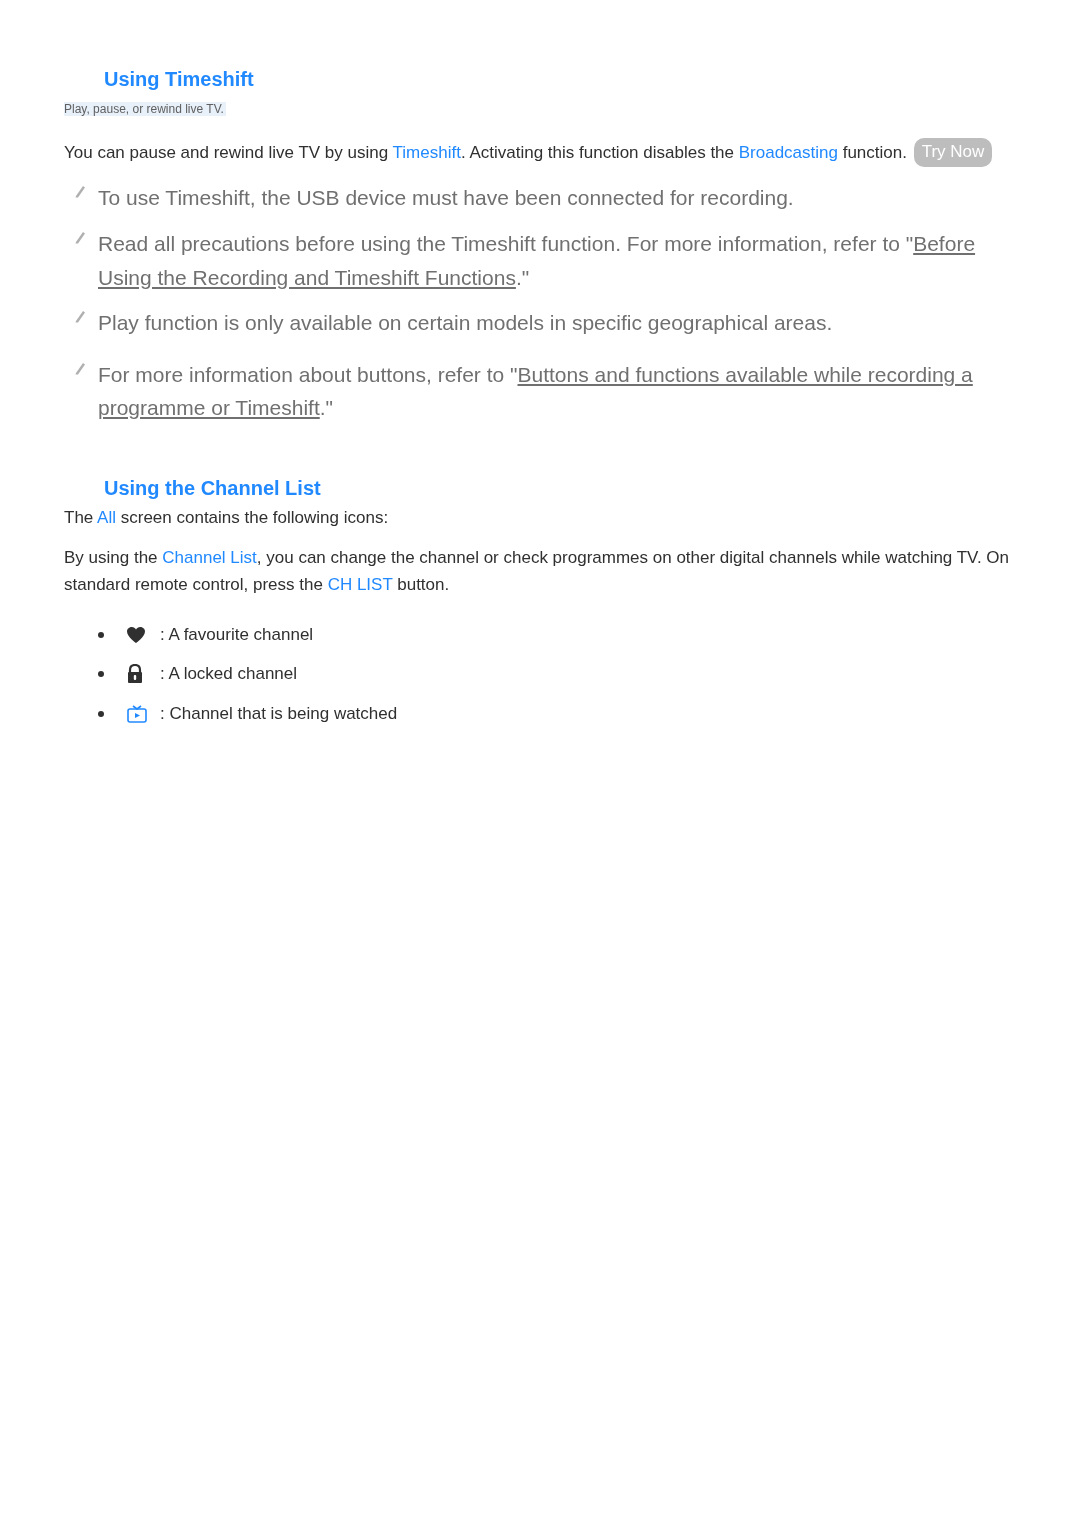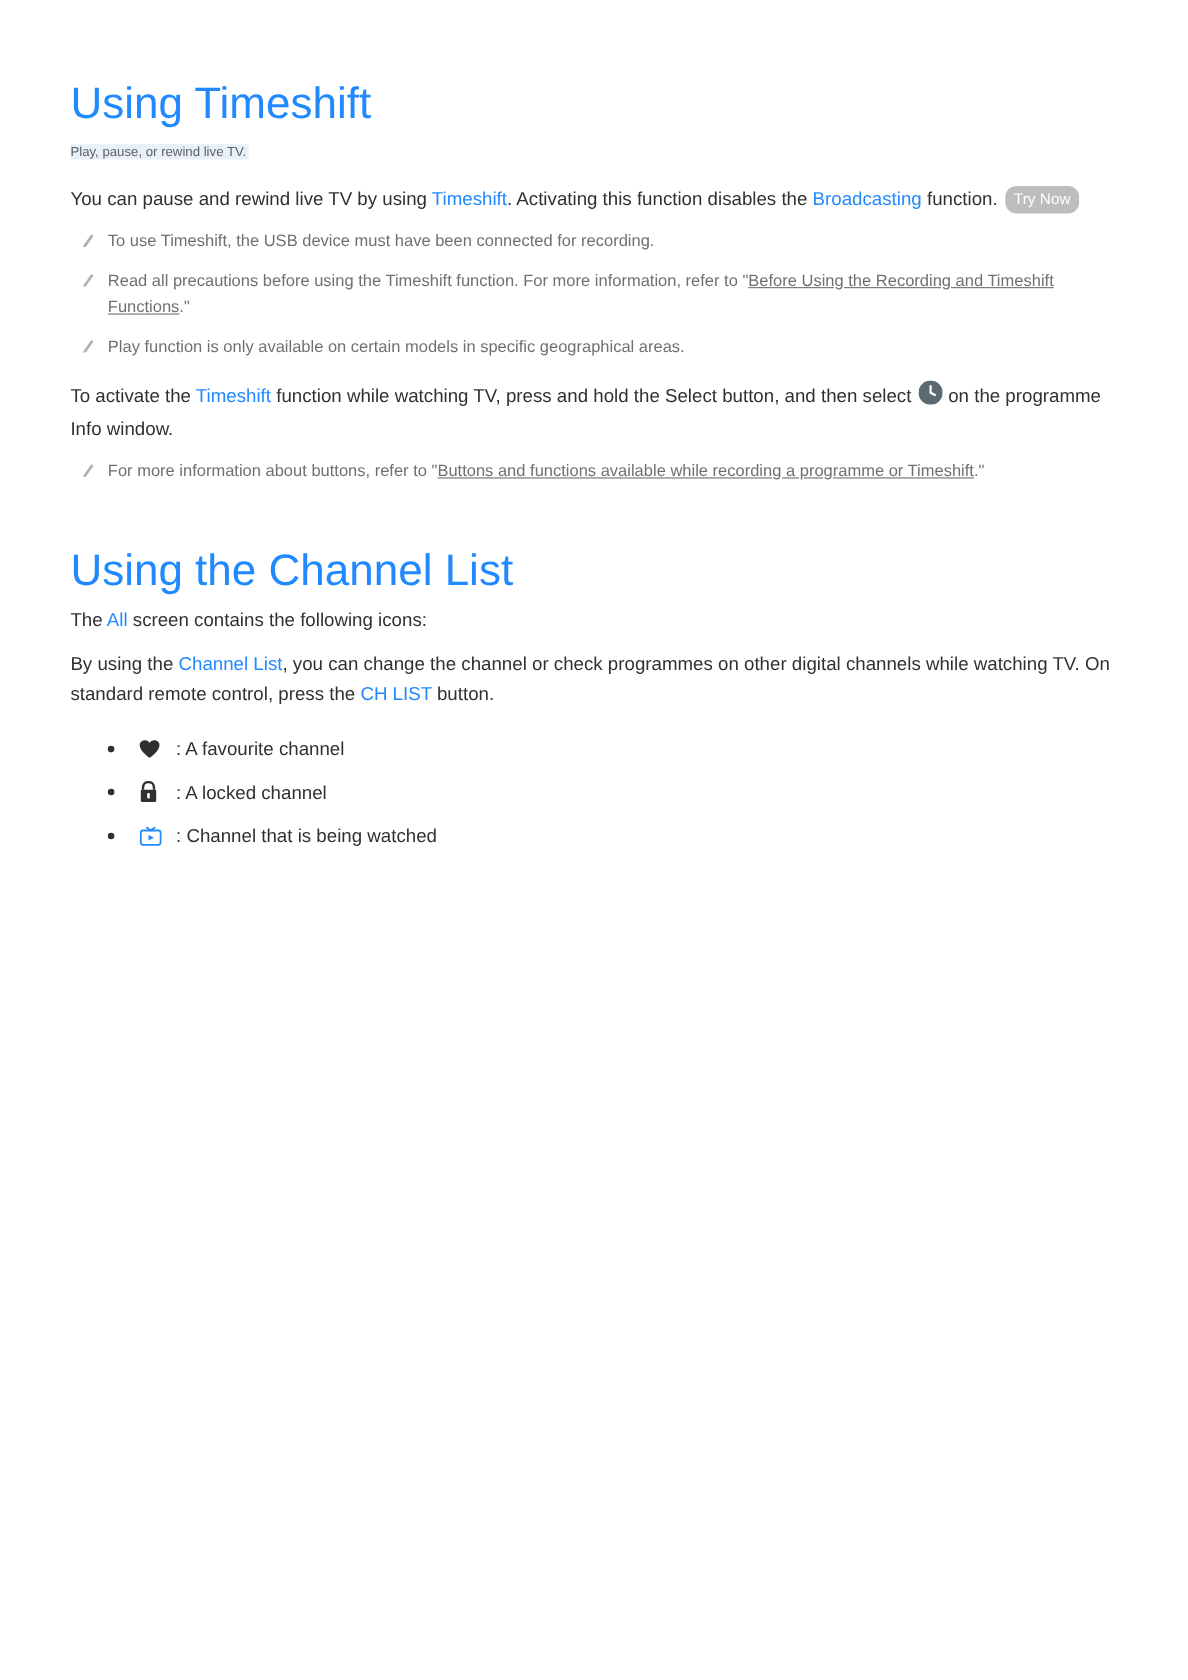--- a/index.html
+++ b/index.html
@@ -8,23 +8,24 @@
     background: #ffffff;
     width: 1080px;
     height: 1527px;
     padding: 64px 64px 0 64px;
     color: #303030;
     line-height: 1.5;
   }
   .section { margin-bottom: 48px; }
   .section-title {
     color: #2189ff;
-    font-size: 40px;
-    font-weight: 400;
+    font-size: 20px;
+    font-weight: 700;
     margin-bottom: 2px;
+    margin-left: 40px;
   }
   .section-sub {
     color: #606060;
     font-size: 12px;
     background: #e8f0fa;
     display: inline;
     padding: 0 2px 0 0;
     margin-bottom: 16px;
   }
   .section-sub-wrap { margin-bottom: 18px; }
@@ -32,21 +33,21 @@
     font-size: 17px;
     color: #303030;
     margin-bottom: 14px;
     line-height: 1.55;
   }
   .term { color: #2189ff; }
   .try-now {
     display: inline-block;
     background: #bdbdbd;
     color: #ffffff;
-    font-size: 14px;
+    font-size: 17px;
     border-radius: 10px;
     padding: 1px 8px 2px 8px;
     vertical-align: 1px;
     margin-left: 2px;
   }
   .note-list { margin: 8px 0 18px 0; }
   .note-item {
     display: flex;
     align-items: flex-start;
     margin-bottom: 12px;
@@ -55,21 +56,21 @@
     width: 34px;
     flex: 0 0 34px;
     display: flex;
     align-items: flex-start;
     justify-content: flex-start;
     padding-top: 3px;
     padding-left: 10px;
   }
   .note-text {
     flex: 1;
-    font-size: 15px;
+    font-size: 21px;
     color: #707070;
     line-height: 1.6;
   }
   .note-link {
     color: #707070;
     text-decoration: underline;
   }
   .inline-circle-icon {
     display: inline-block;
     vertical-align: middle;
@@ -151,26 +152,20 @@
     <div class="note-item">
       <div class="note-icon-col">
         <svg width="12" height="14" viewBox="0 0 12 14">
             <path d="M2 12 L9 2 L11 3.5 L4 13.5 L1.5 13.5 Z" fill="#b0b0b0"></path>
           </svg>
       </div>
       <div class="note-text">Play function is only available on certain models in specific geographical areas.</div>
     </div>
   </div>
 
-  <p class="para">
-    <span>To activate the </span><span class="term">Timeshift</span><span> function while watching TV, press and hold the Select button, and then select </span><span class="inline-circle-icon"><svg width="22" height="22" viewBox="0 0 22 22">
-          <circle cx="11" cy="11" r="11" fill="#5a6a70"></circle>
-          <path d="M11 5 L11 11 L15 13" stroke="#ffffff" stroke-width="2" fill="none" stroke-linecap="round"></path>
-        </svg></span><span> on the programme Info window.</span>
-  </p>
 
   <div class="note-list">
     <div class="note-item">
       <div class="note-icon-col">
         <svg width="12" height="14" viewBox="0 0 12 14">
             <path d="M2 12 L9 2 L11 3.5 L4 13.5 L1.5 13.5 Z" fill="#b0b0b0"></path>
           </svg>
       </div>
       <div class="note-text">
         <span>For more information about buttons, refer to "</span><a href="#" class="note-link">Buttons and functions available while recording a programme or Timeshift</a><span>."</span>

